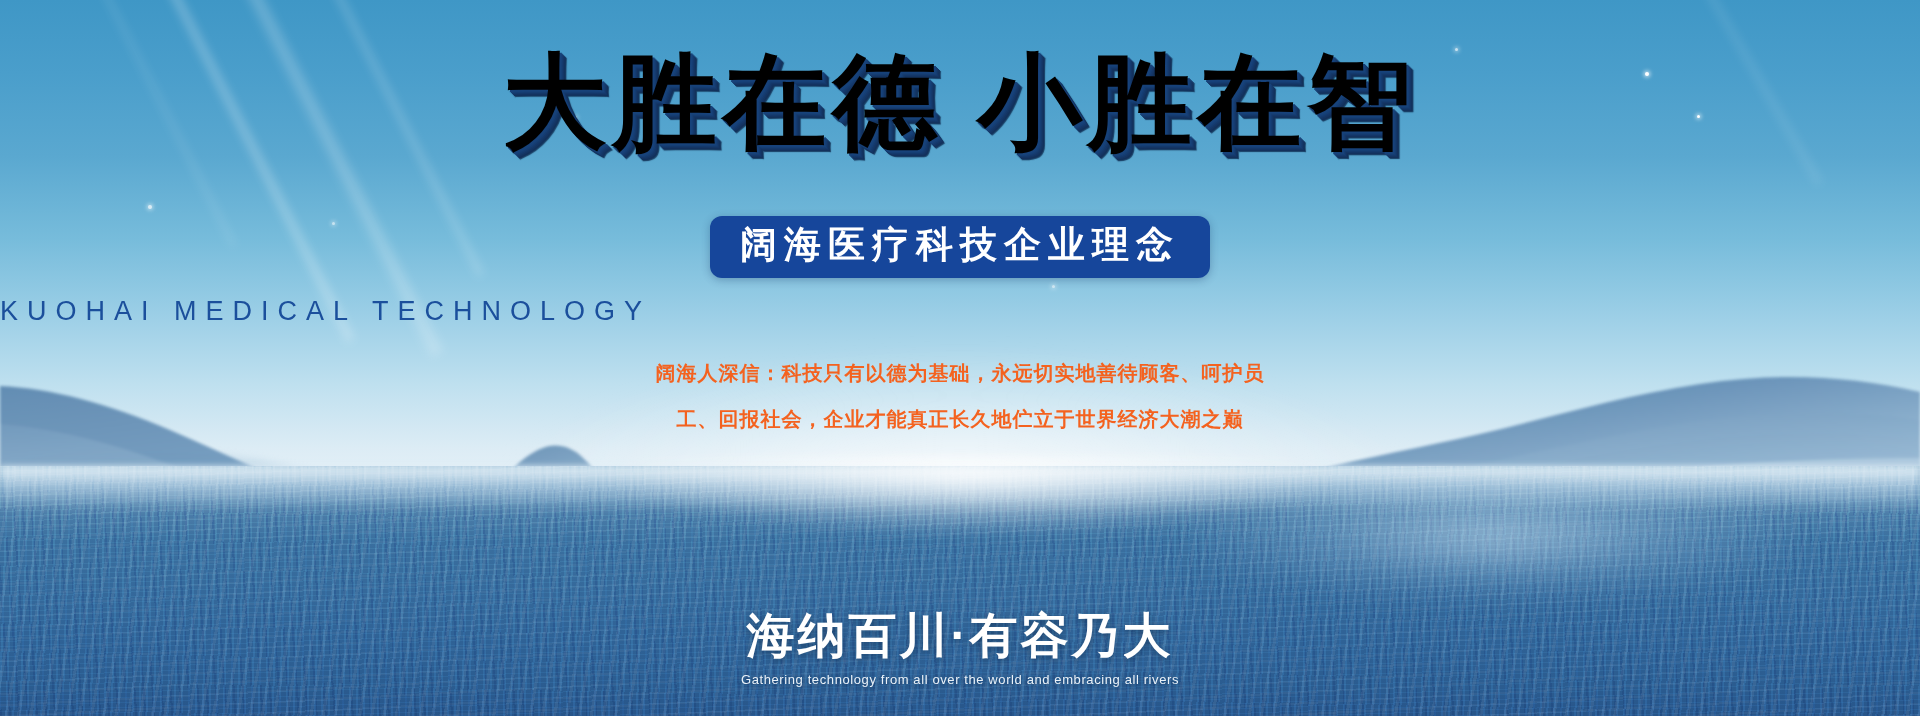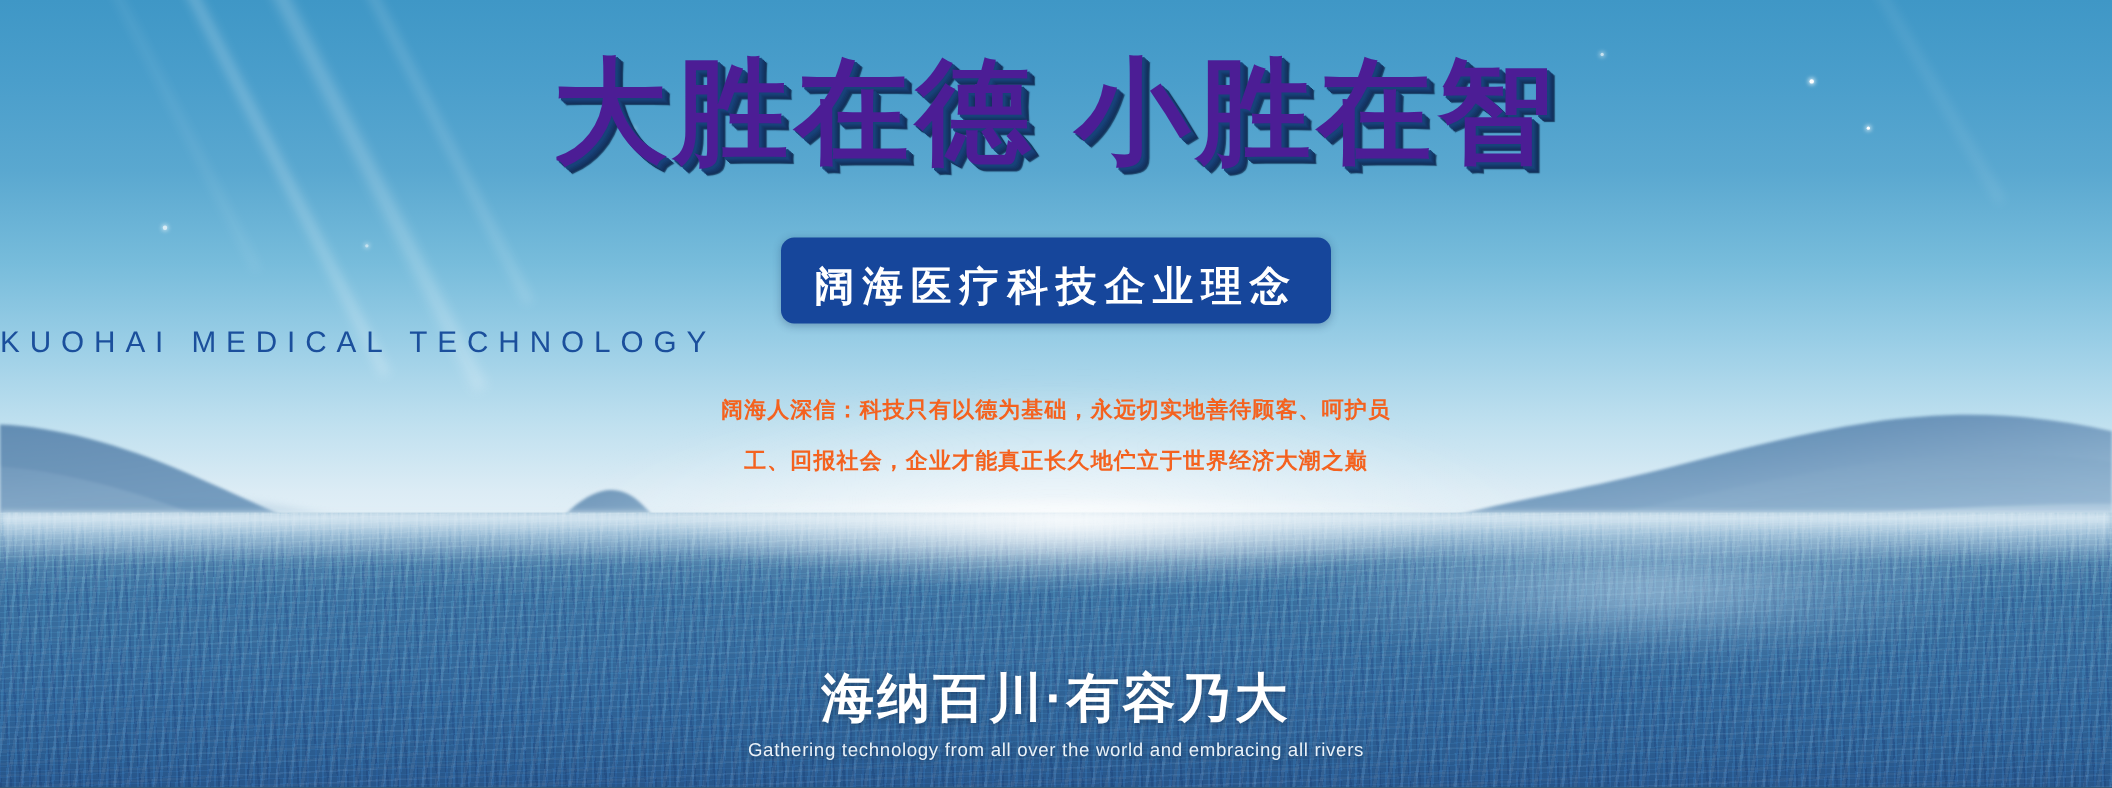--- a/index.html
+++ b/index.html
@@ -121,37 +121,37 @@
 
   
   .content{position:absolute;left:0;top:0;width:1920px;height:716px;}
 
   .main-title{
     position:absolute;left:0;top:50px;width:1920px;
     text-align:center;
     font-size:104px;
     line-height:1;
     font-weight:bold;
-    color:#4c1d95;
+    color:#000000;
     letter-spacing:6px;
     white-space:nowrap;
     text-shadow:
        2px 2px 0 #17427a,
        3px 3px 0 #163e73,
        4px 4px 0 #15396b,
        5px 5px 0 #143563,
        6px 6px 0 #13315c,
        7px 7px 1px rgba(14,43,80,.85);
   }
 
   .badge{
     position:absolute;left:50%;top:216px;transform:translateX(-50%);
     background:#16469b;
     border-radius:12px;
-    padding:24px 30px 11px;
+    padding:8px 30px 11px;
     color:#ffffff;
     font-size:37px;
     font-weight:bold;
     letter-spacing:7px;
     line-height:1.15;
     white-space:nowrap;
     box-shadow:0 2px 8px rgba(12,40,90,.30);
   }
 
   .en-sub{
@@ -182,21 +182,21 @@
     font-size:48px;
     font-weight:bold;
     letter-spacing:3px;
     line-height:1.18;
     white-space:nowrap;
     text-shadow:0 2px 7px rgba(14,40,70,.55);
   }
   .footer-en{
     margin-top:7px;
     color:#eaf2f9;
-    font-size:17px;
+    font-size:13px;
     letter-spacing:.6px;
     white-space:nowrap;
     text-shadow:0 1px 5px rgba(14,40,70,.65);
   }
 </style>
 </head>
 <body>
 
 <div class="banner">
 

